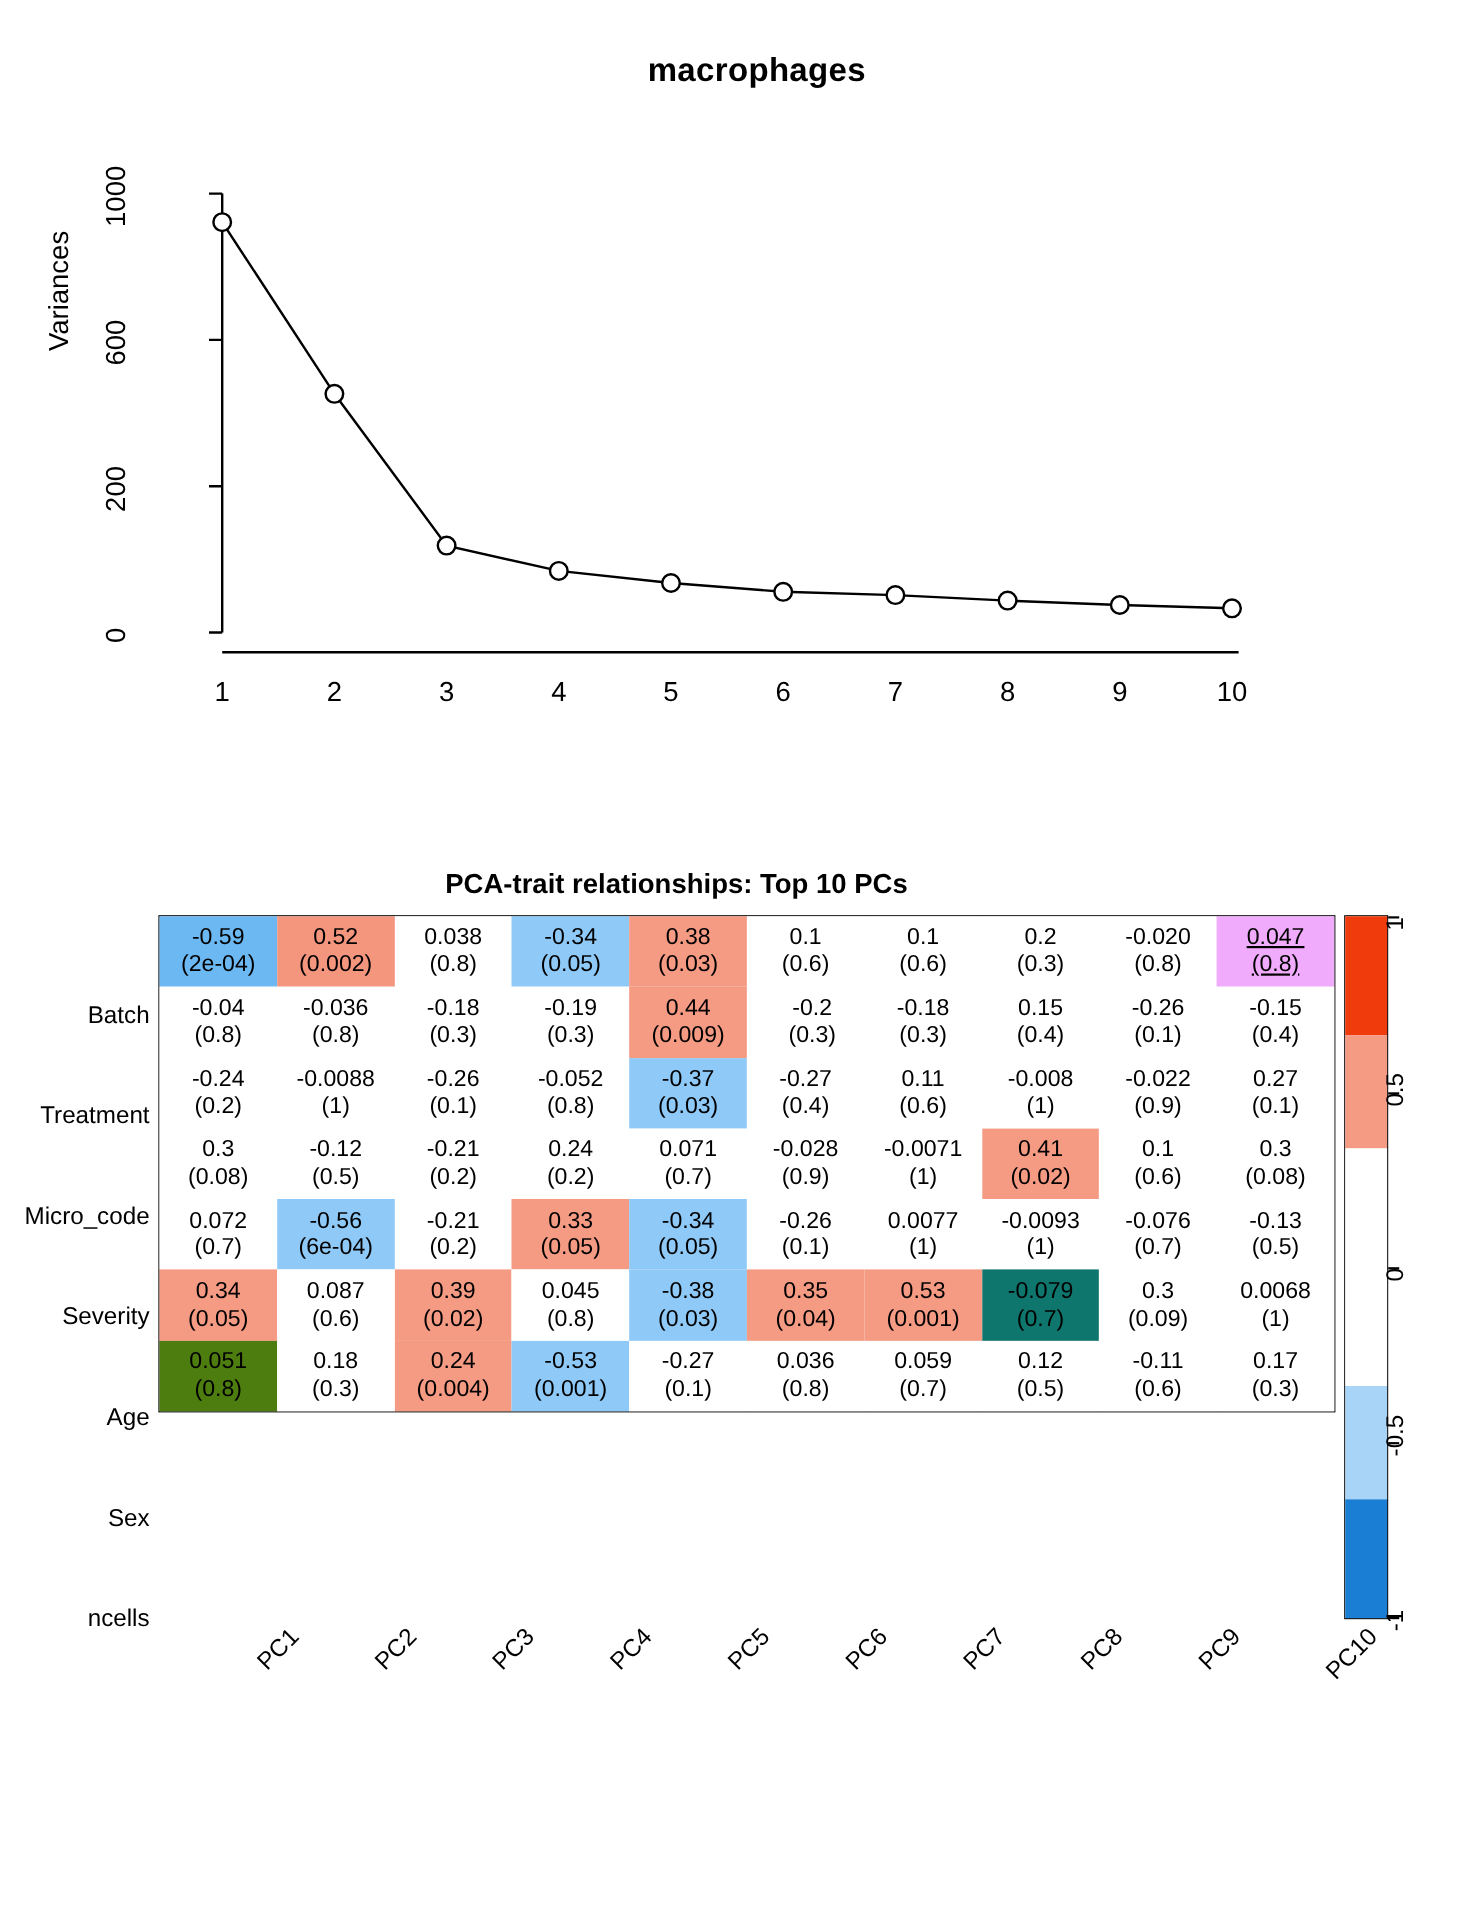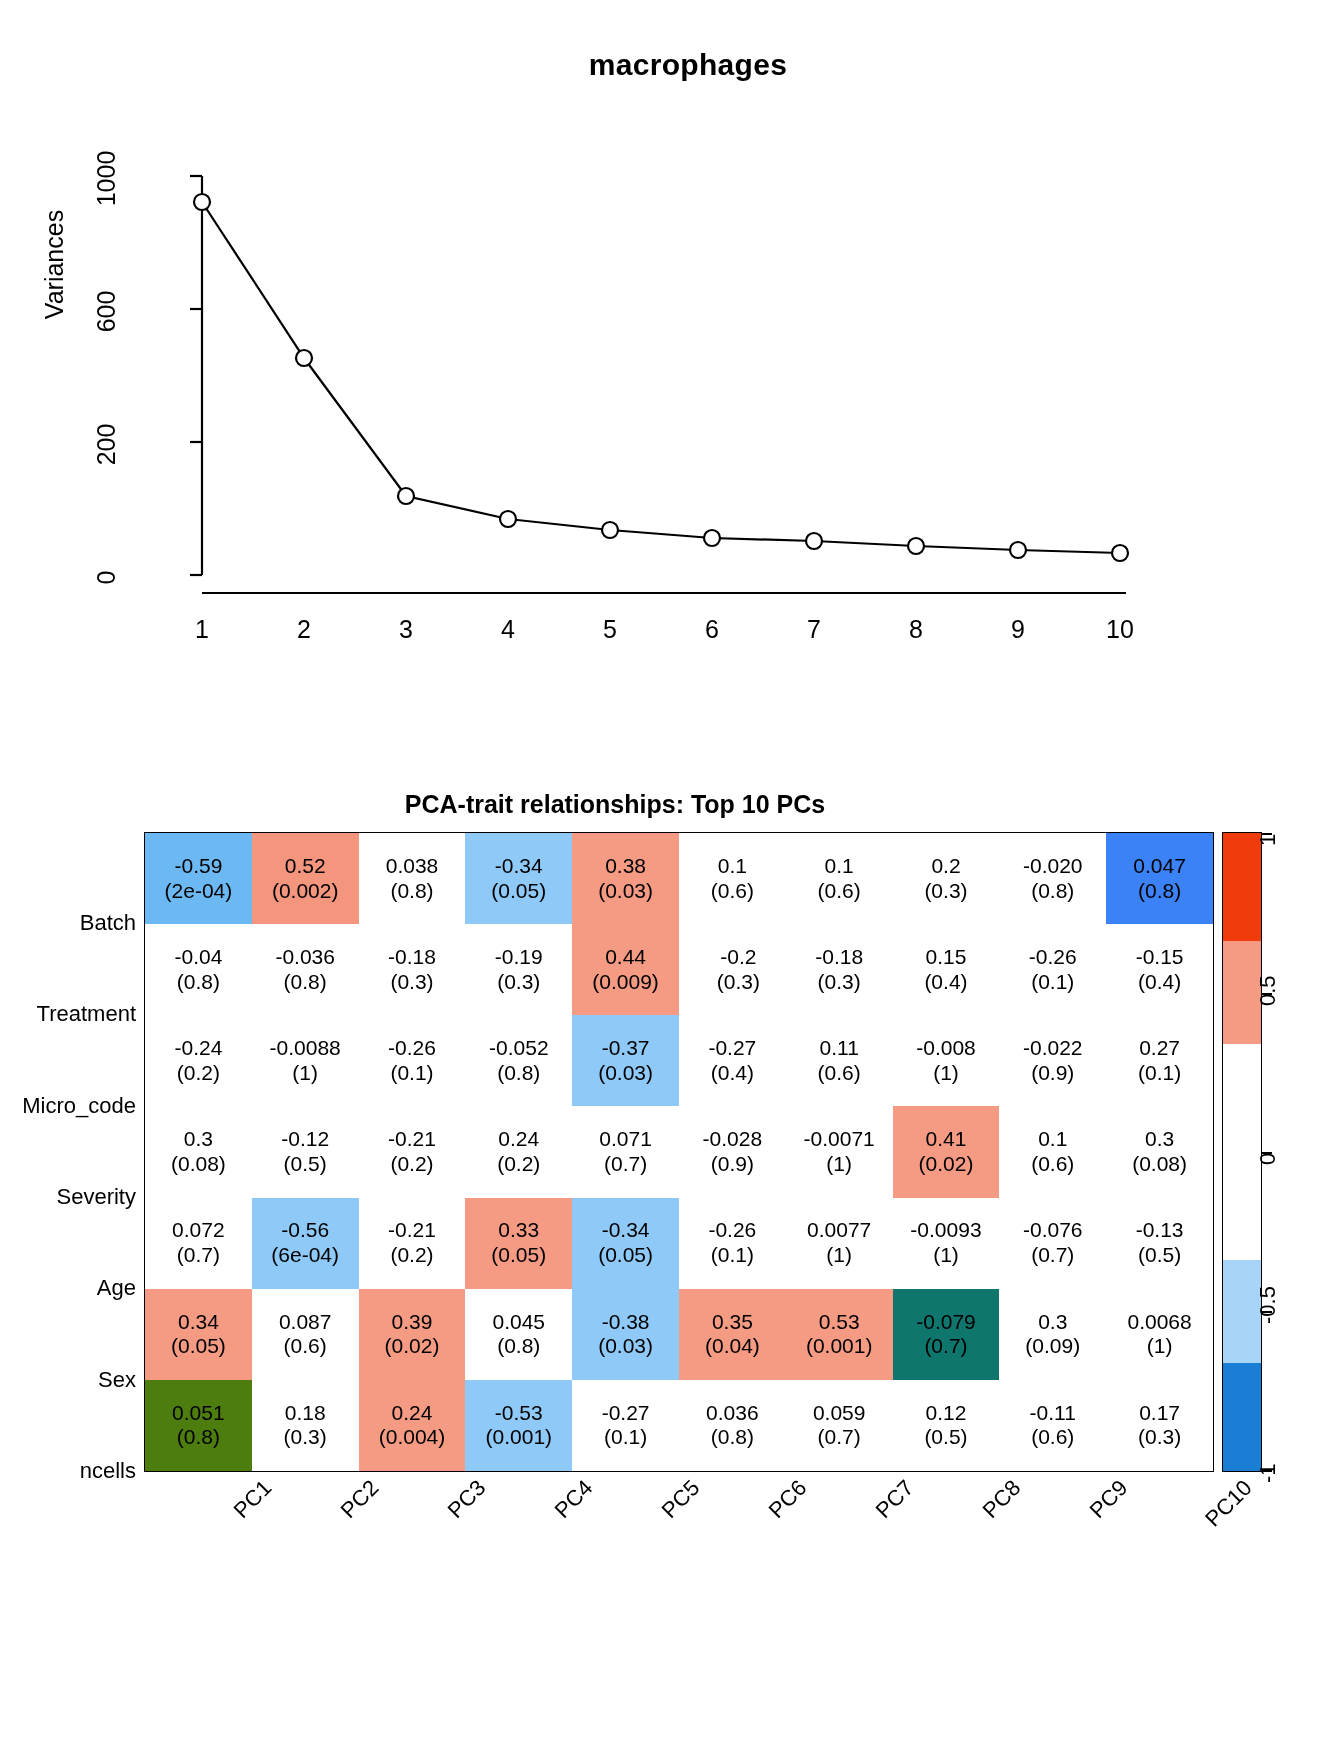--- a/index.html
+++ b/index.html
@@ -86,21 +86,21 @@
     width: 1230px;
     text-align: center;
     font-size: 25px;
     font-weight: bold;
   }
   #heatmap-grid-wrap {
     position: absolute;
     left: 144px;
     top: 92px;
     width: 1070px;
-    height: 640px;
+    height: 452px;
     border: 1.5px solid #000;
     box-sizing: border-box;
   }
   table.hm {
     border-collapse: collapse;
     width: 100%;
     height: 100%;
     table-layout: fixed;
   }
   table.hm td.cell {
@@ -274,21 +274,21 @@
               <span class="v2">(0.6)</span>
             </td>
           <td class="cell" style="background: rgb(255, 255, 255);">
               <span class="v1">0.2</span>
               <span class="v2">(0.3)</span>
             </td>
           <td class="cell" style="background: rgb(255, 255, 255);">
               <span class="v1">-0.020</span>
               <span class="v2">(0.8)</span>
             </td>
-          <td class="cell" style="background: #3b82f6;">
+          <td class="cell" style="background: #f0abfc; text-decoration: underline;">
               <span class="v1">0.047</span>
               <span class="v2">(0.8)</span>
             </td>
         </tr>
         <tr>
           <td class="cell" style="background: rgb(255, 255, 255);">
               <span class="v1">-0.04</span>
               <span class="v2">(0.8)</span>
             </td>
           <td class="cell" style="background: rgb(255, 255, 255);">

